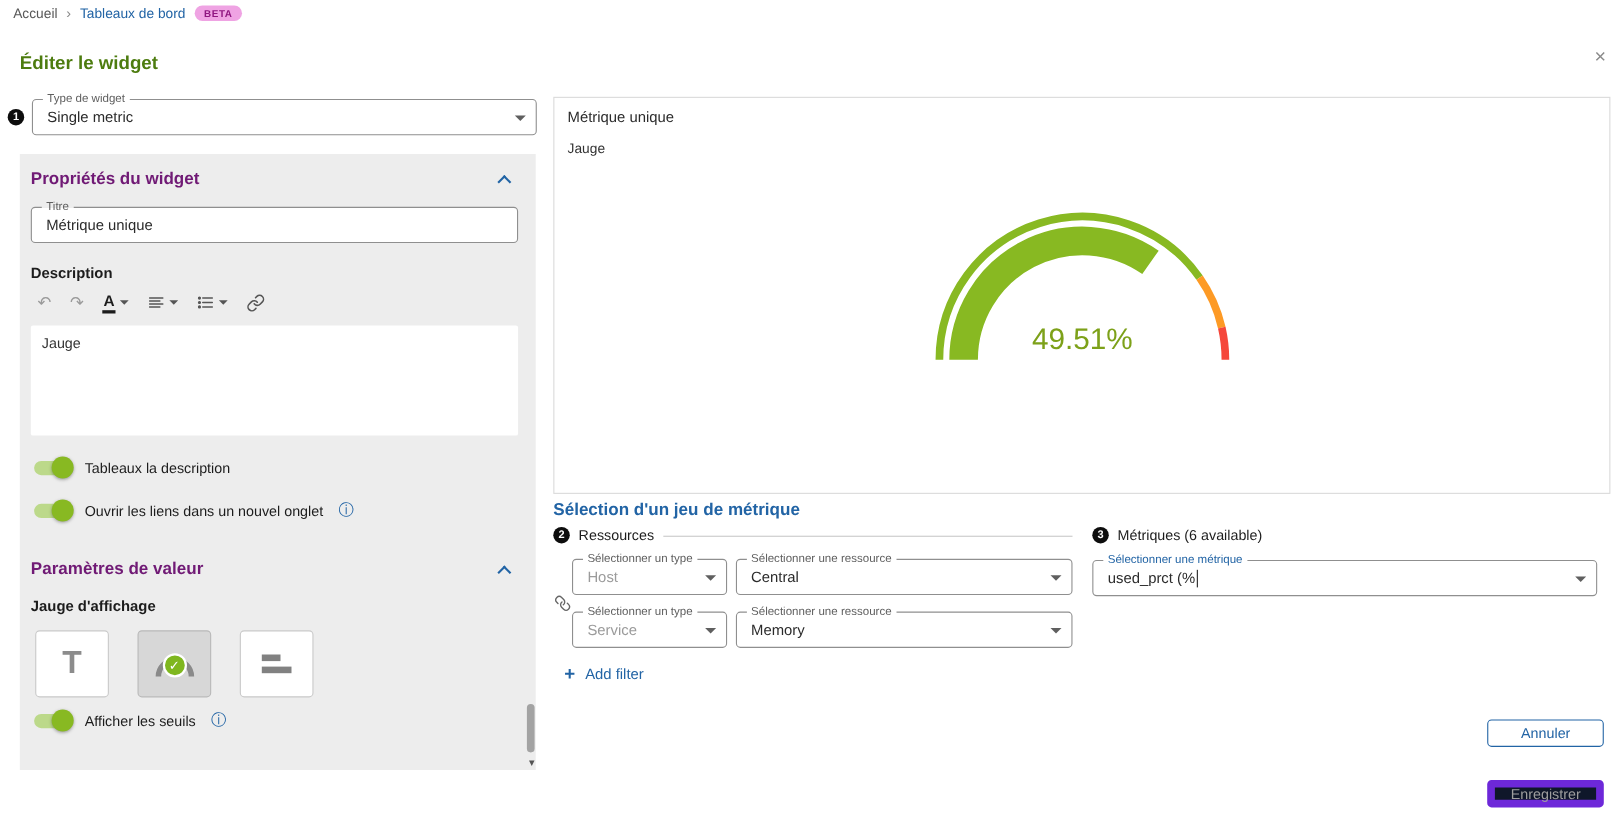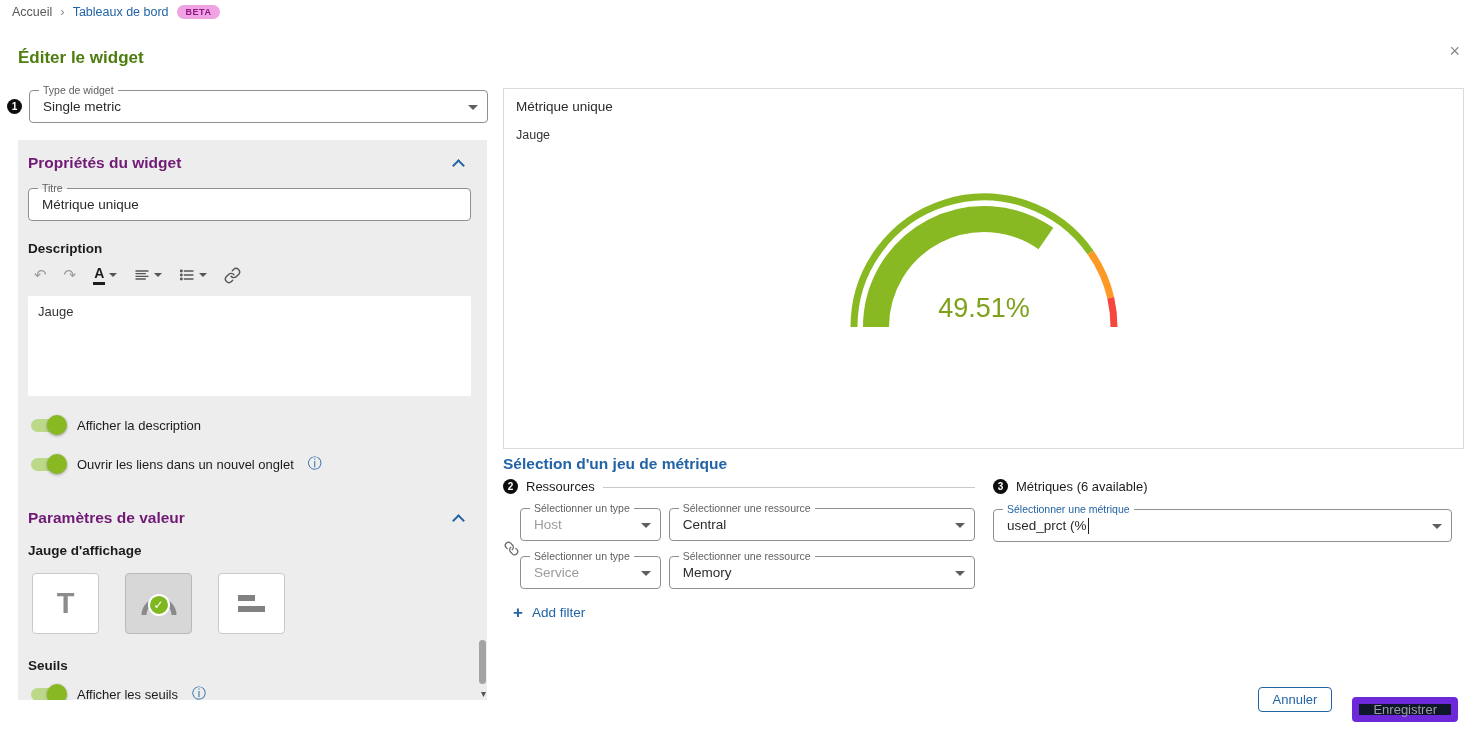--- a/index.html
+++ b/index.html
@@ -93,21 +93,21 @@
   .res-rows { margin:14px 0 0 17px; position:relative; display:flex; flex-direction:column; gap:15px; }
   .res-row { display:flex; gap:8px; }
   .sel-type { width:141px; }
   .sel-resource { width:307px; }
   .chain-icon { position:absolute; left:-16px; top:33px; color:#666; }
   .add-filter { display:flex; align-items:center; gap:9px; color:#2264a5; font-size:13.5px; margin:15px 0 0 10px; cursor:pointer; }
   .add-filter .plus { font-size:17px; font-weight:bold; line-height:1; }
   .metric-select { width:459px; margin-top:15px; }
 
   
-  .footer-btns { position:absolute; right:14px; bottom:21px; display:flex; gap:20px; }
+  .footer-btns { position:absolute; right:14px; bottom:9px; display:flex; gap:20px;flex-direction:column; }
   .btn { height:25px; border-radius:4px; font-size:13px; display:flex; align-items:center; justify-content:center;
          padding:0 14px; cursor:pointer; font-family:inherit; }
   .btn-cancel { border:1px solid #2264a5; background:#fff; color:#2264a5; min-width:72px; }
   .btn-save { border:7px solid #6d28d9; background:#0f172a; color:#9e9e9e; min-width:82px; cursor:default;margin-top:10px; }
 
   svg.tbicon { stroke:#555; stroke-width:2; fill:none; stroke-linecap:round; stroke-linejoin:round; }
 </style>
 </head>
 <body>
 
@@ -178,21 +178,21 @@
       </svg>
     </span>
   </div>
 
   <div class="desc-area">
     <span>Jauge</span>
   </div>
 
   <div class="toggle-row">
     <span class="switch"></span>
-    <span>Afficher la description</span>
+    <span>Tableaux la description</span>
   </div>
 
   <div class="toggle-row">
     <span class="switch"></span>
     <span>Ouvrir les liens dans un nouvel onglet</span>
     <span class="info">ⓘ</span>
   </div>
 
   <div class="section-head mt36">
     <h2>Paramètres de valeur</h2>
@@ -214,21 +214,20 @@
       </span>
     </div>
     <div class="dt-btn">
       <svg width="30" height="22" viewBox="0 0 30 22">
         <rect x="1" y="2" width="17" height="6" fill="#818181"></rect>
         <rect x="1" y="13" width="27" height="6" fill="#818181"></rect>
       </svg>
     </div>
   </div>
 
-  <div class="bold-label mt22">Seuils</div>
 
   <div class="toggle-row mt10">
     <span class="switch"></span>
     <span>Afficher les seuils</span>
     <span class="info">ⓘ</span>
   </div>
 
   <div class="scrollthumb"></div>
   <div class="scrollarrow">▾</div>
 </div>

